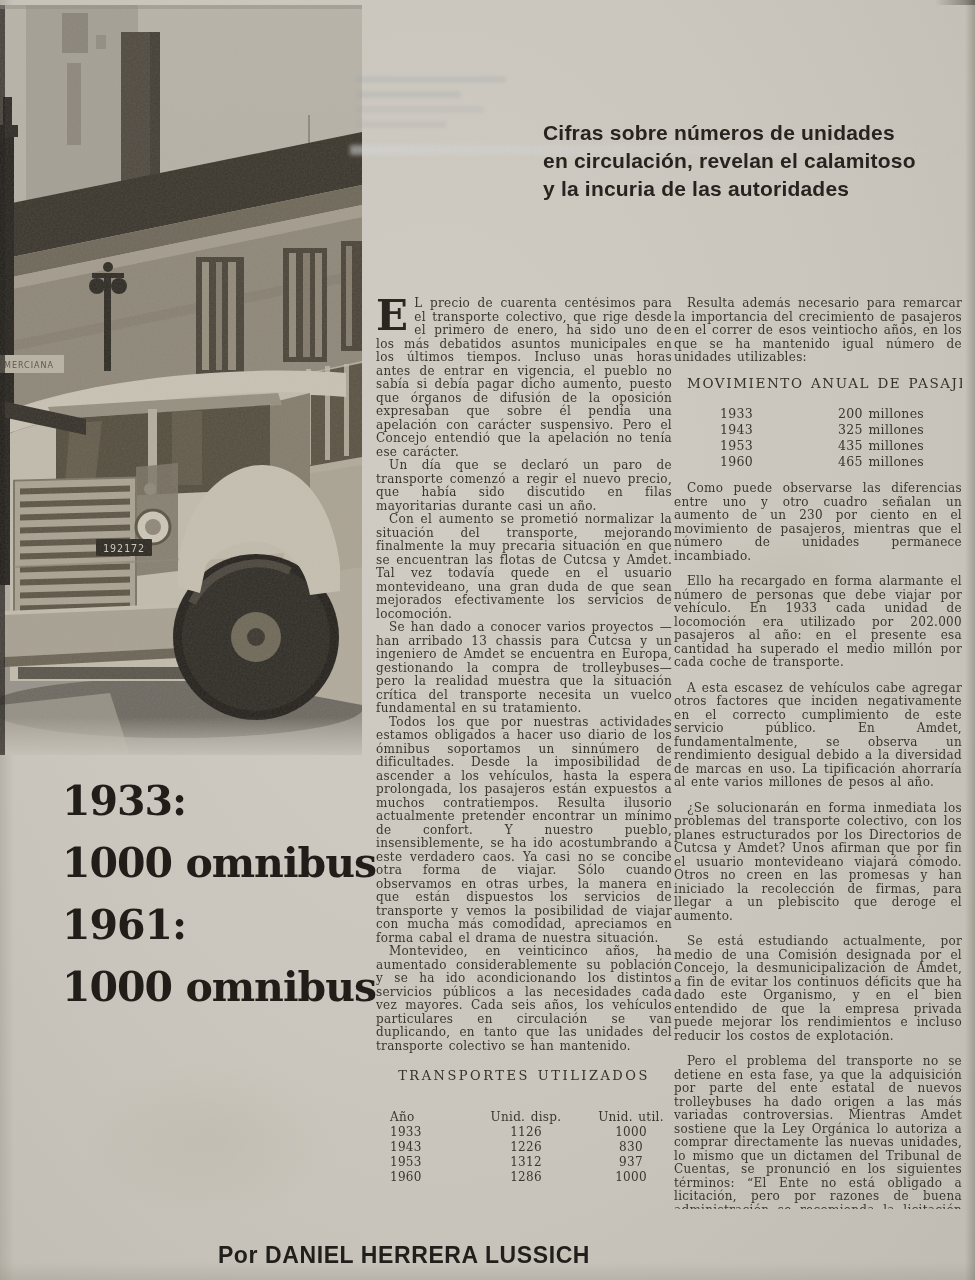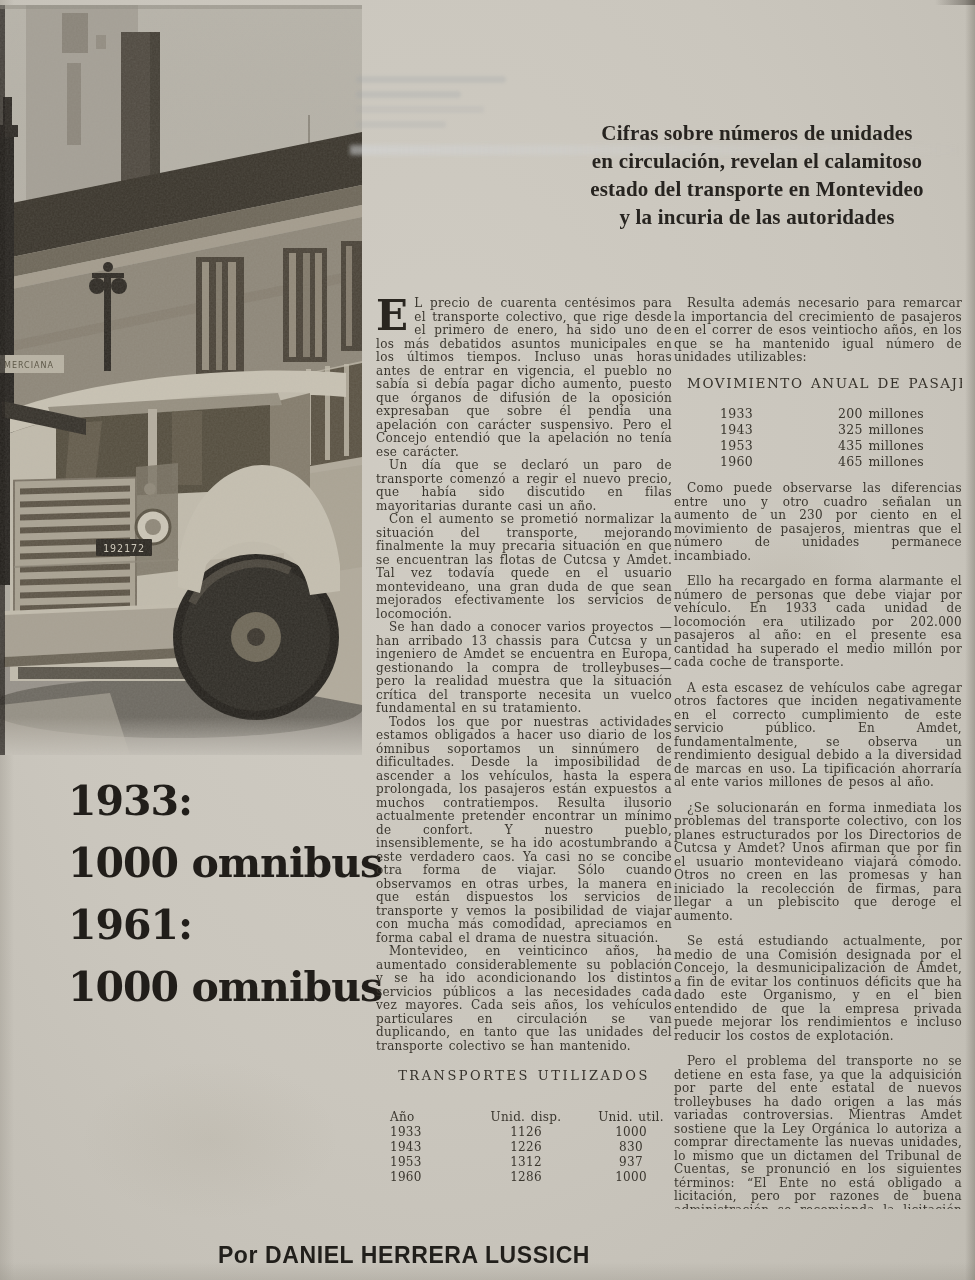--- a/index.html
+++ b/index.html
@@ -23,25 +23,25 @@
   
   .bleed{position:absolute;left:356px;top:68px;width:150px;height:110px;filter:blur(1.6px);opacity:.5;}
   .bleed .ln{height:7px;margin:8px 0;background:#9aa0a6;opacity:.45;border-radius:3px;}
   .bleed .ln:nth-child(2){width:70%;}
   .bleed .ln:nth-child(3){width:85%;opacity:.3;}
   .bleed .ln:nth-child(4){width:60%;opacity:.35;}
   .bleed-streak{position:absolute;left:350px;top:145px;width:620px;height:10px;background:linear-gradient(90deg,rgba(210,212,214,.55),rgba(210,212,214,0));filter:blur(2px);}
 
   
   .headline{position:absolute;left:543px;top:119px;width:428px;
-    font-family:Liberation Serif, serif;font-weight:700;font-size:21px;line-height:28px;
-    color:#272420;letter-spacing:.2px;text-align:center;}
-
-  
-  .poster{position:absolute;left:68px;top:770px;width:305px;
+    font-family:Liberation Sans, sans-serif;font-weight:700;font-size:21px;line-height:28px;
+    color:#272420;letter-spacing:.2px;}
+
+  
+  .poster{position:absolute;left:62px;top:770px;width:305px;
     font-family:"DejaVu Serif", serif;font-weight:700;font-size:41px;line-height:62px;
     color:#211e1a;letter-spacing:-1px;white-space:nowrap;}
 
   
   .col{position:absolute;top:297px;text-align:justify;font-size:12px;line-height:13.5px;
     letter-spacing:.3px;word-spacing:1.4px;color:#3a362e;}
   .col1{left:376px;width:296px;height:935px;overflow:hidden;}
   .col2{left:674px;width:288px;height:912px;overflow:hidden;}
   .col p{margin:0;text-indent:13px;}
   .col1 p{margin:0;}
@@ -230,21 +230,20 @@
     <div class="ln"></div>
       <div class="ln"></div>
       <div class="ln"></div>
       <div class="ln"></div>
   </div>
   <div class="bleed-streak"></div>
 
   <div class="headline">
     <div>Cifras sobre números de unidades</div>
     <div>en circulación, revelan el calamitoso</div>
-    <div>estado del transporte en Montevideo</div>
     <div>y la incuria de las autoridades</div>
   </div>
 
   <div class="poster">
     <div>1933:</div>
     <div>1000 omnibus</div>
     <div>1961:</div>
     <div>1000 omnibus</div>
   </div>
 

